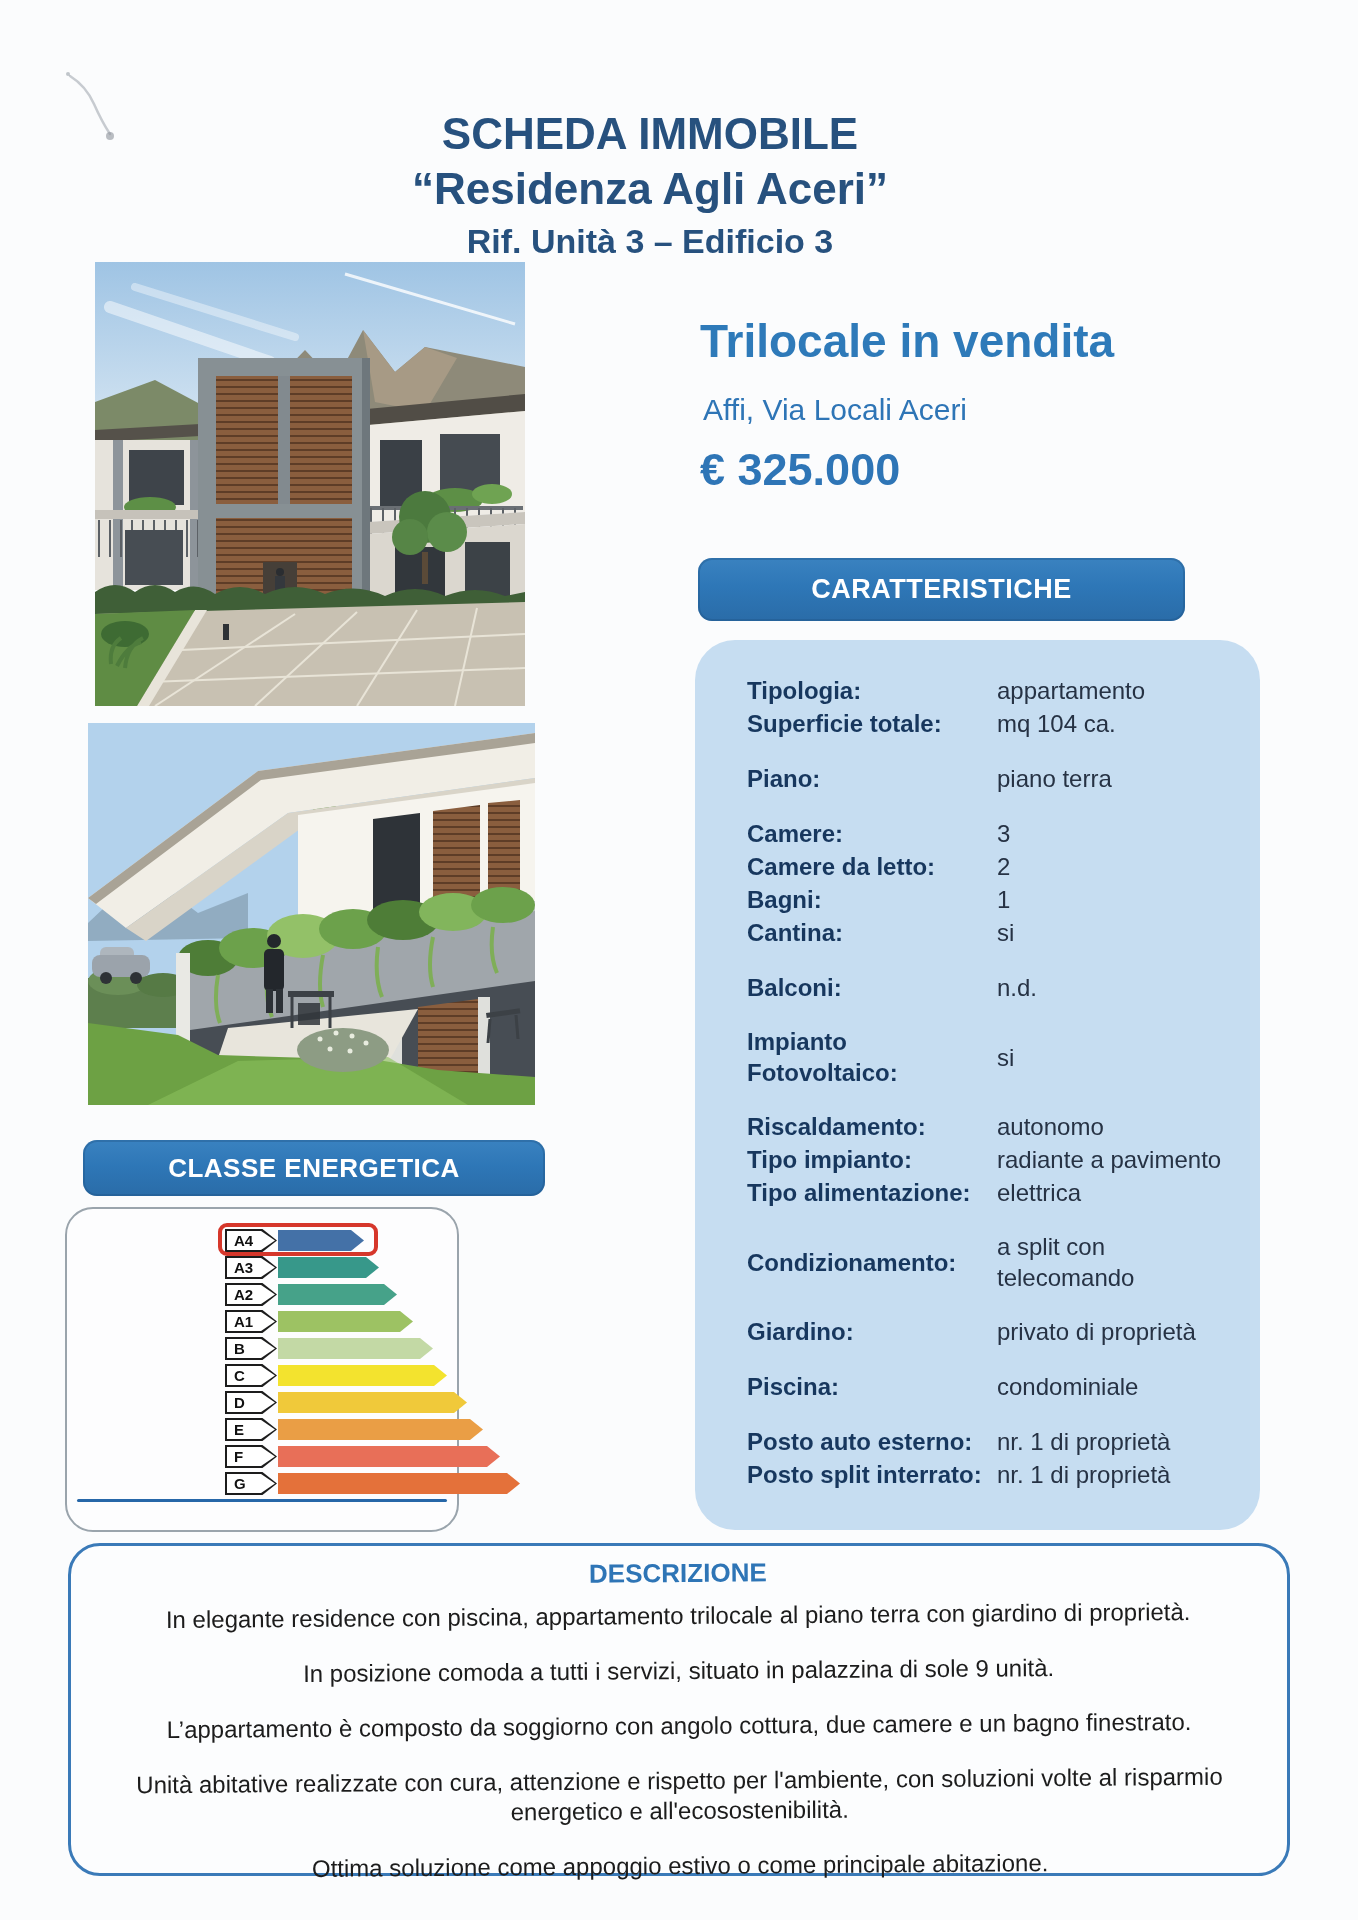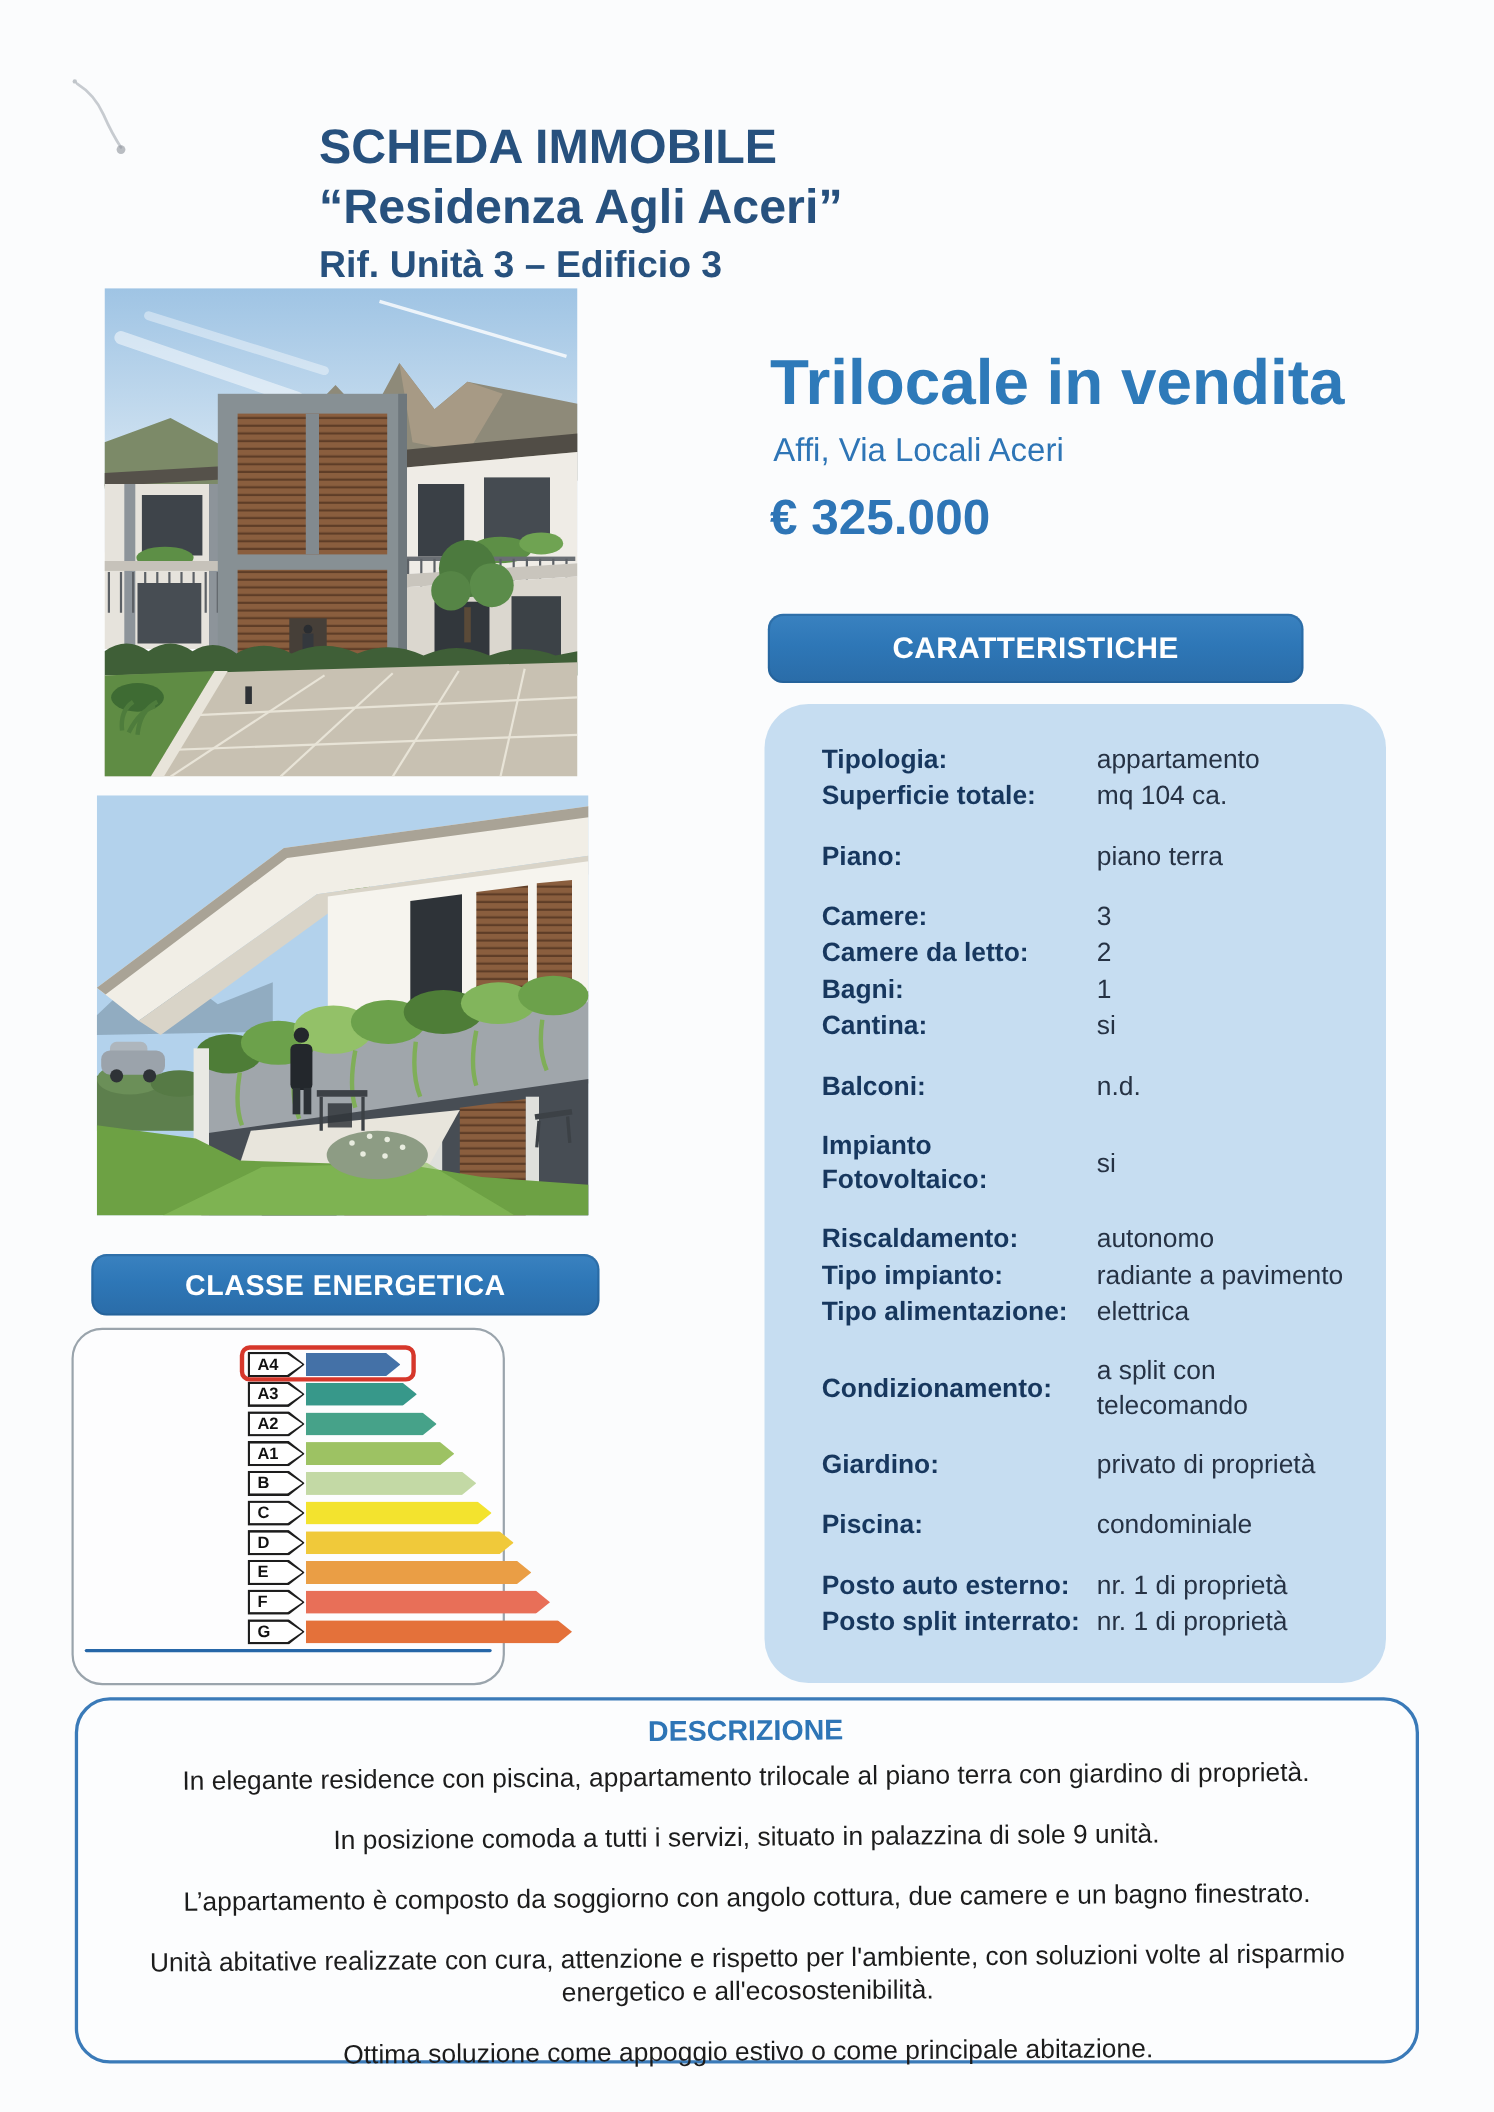--- a/index.html
+++ b/index.html
@@ -1,27 +1,27 @@
 <!DOCTYPE html>
 <html><head>
 <meta charset="utf-8">
 <style>
   html,body{margin:0;padding:0}
   body{
     width:1358px;height:1920px;position:relative;overflow:hidden;
     background:#fbfcfd;font-family:"Liberation Sans",sans-serif;color:#222;
   }
   
-  .title-block{position:absolute;left:290px;top:106px;width:720px;
+  .title-block{position:absolute;left:290px;top:106px;width:720px;text-align:center;
     color:#27517e;font-weight:bold;line-height:1.25;}
   .t1{font-size:44px;}
   .t2{font-size:44px;}
   .t3{font-size:34px;margin-top:4px;}
   
-  .listing-heading{position:absolute;left:700px;top:314px;font-size:58px;font-weight:bold;color:#2e7ab9;}
+  .listing-heading{position:absolute;left:700px;top:314px;font-size:46px;font-weight:bold;color:#2e7ab9;}
   .listing-location{position:absolute;left:703px;top:393px;font-size:30px;color:#2e75b6;}
   .listing-price{position:absolute;left:700px;top:444px;font-size:45px;font-weight:bold;color:#2e75b6;}
   
   .section-bar{
     position:absolute;background:linear-gradient(180deg,#3a82c0 0%,#2e77b7 45%,#2a6ca8 100%);
     border-radius:14px;display:flex;align-items:center;justify-content:center;
     color:#fff;font-weight:bold;letter-spacing:.5px;
     box-shadow:inset 0 0 0 2px rgba(30,80,130,.35);
   }
   .char-header{left:698px;top:558px;width:487px;height:63px;font-size:27px;}

